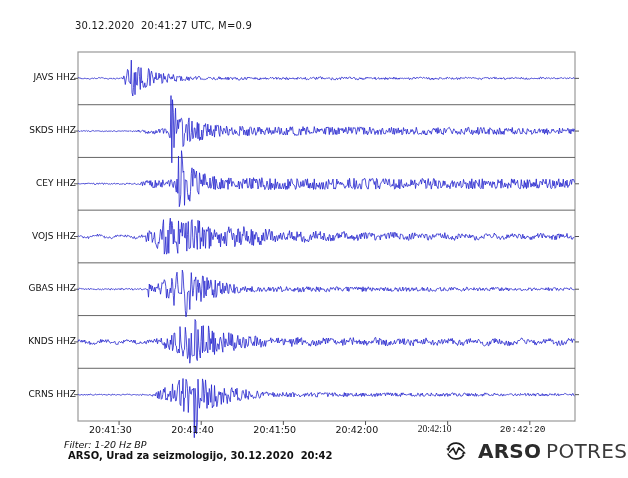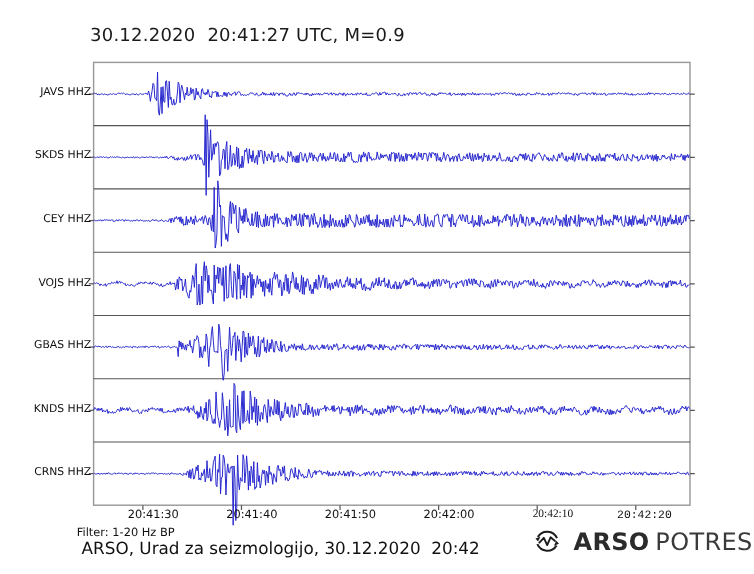--- a/index.html
+++ b/index.html
@@ -4,34 +4,34 @@
 <style>
   html,body{margin:0;padding:0;}
   body{
     width:628px;height:478px;background:#ffffff;
     font-family:"DejaVu Sans","Liberation Sans",sans-serif;
     position:relative;overflow:hidden;
   }
   .canvas{position:absolute;left:0;top:0;width:628px;height:478px;}
   .title{
     position:absolute;left:75px;top:20px;
-    font-size:15px;color:#1a1a1a;letter-spacing:0.2px;white-space:pre;
+    font-size:10px;color:#1a1a1a;letter-spacing:0.2px;white-space:pre;
   }
   #plot{position:absolute;left:0;top:0;width:628px;height:478px;}
   #plotsvg{position:absolute;left:0;top:0;}
   .station-label{
     position:absolute;right:552px;width:120px;text-align:right;
     font-size:9px;color:#111;white-space:nowrap;
   }
   .x-tick-label{
-    position:absolute;width:60px;margin-left:-30px;text-align:right;
+    position:absolute;width:60px;margin-left:-30px;text-align:left;
     font-size:9.5px;color:#111;top:424px;white-space:nowrap;
   }
-  .footer1{position:absolute;left:64px;top:439px;font-size:9.5px;color:#111;white-space:pre;}
-  .footer2{position:absolute;left:68px;top:450px;font-size:14px;color:#111;white-space:pre;}
+  .footer1{position:absolute;left:64px;top:439px;font-size:9.5px;color:#111;white-space:pre;font-style:italic;}
+  .footer2{position:absolute;left:68px;top:450px;font-size:10px;color:#111;white-space:pre;font-weight:bold;}
   .brand{
     position:absolute;left:443px;top:437px;height:28px;
     display:flex;align-items:center;gap:9px;
   }
   .brand-text{font-size:20px;color:#2b2b2b;letter-spacing:0.3px;white-space:nowrap;}
   .brand-text b{font-weight:700;margin-right:5px;letter-spacing:0.2px;}
   .brand-text span{font-weight:400;color:#3a3a3a;}
 </style>
 </head>
 <body>

